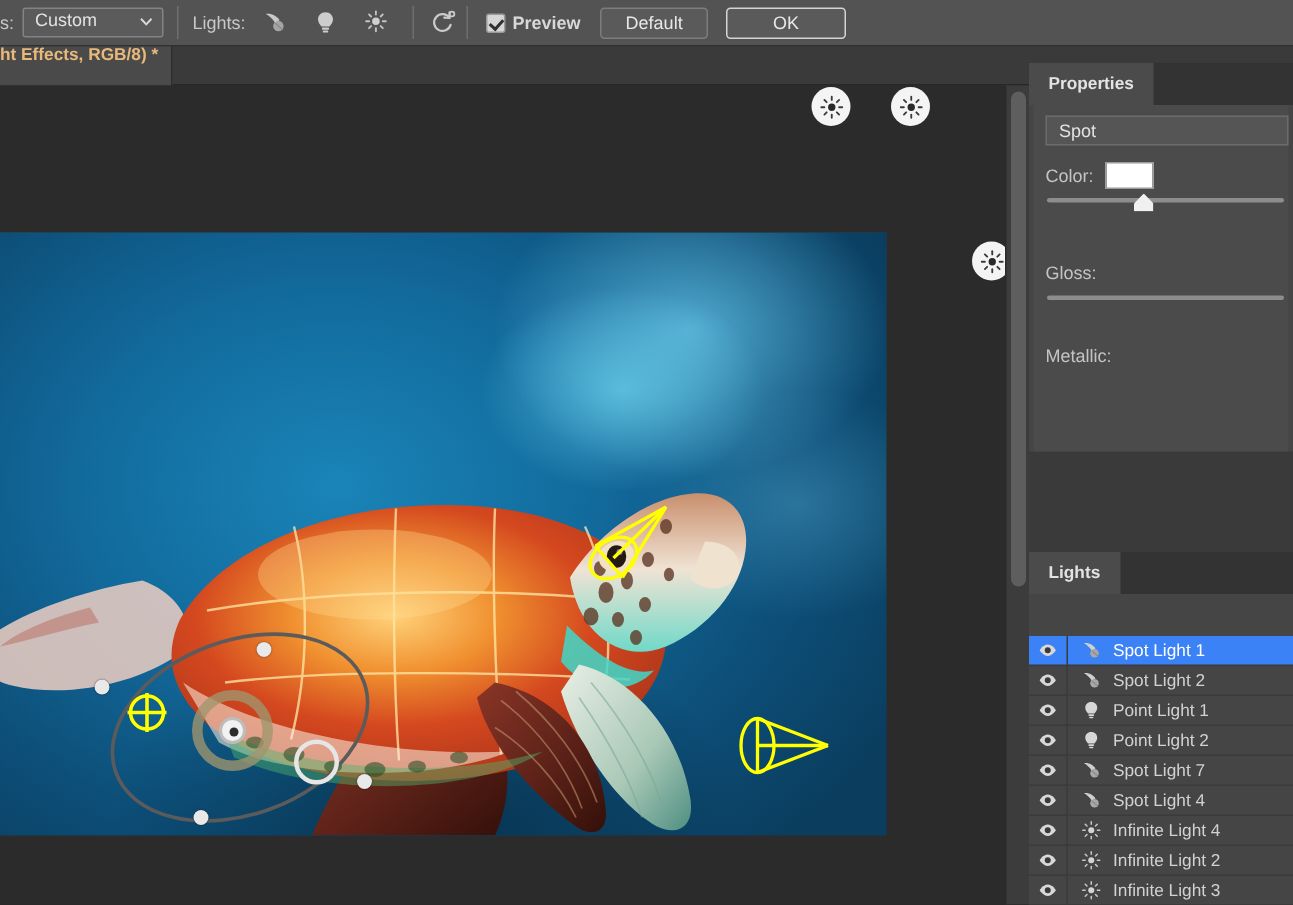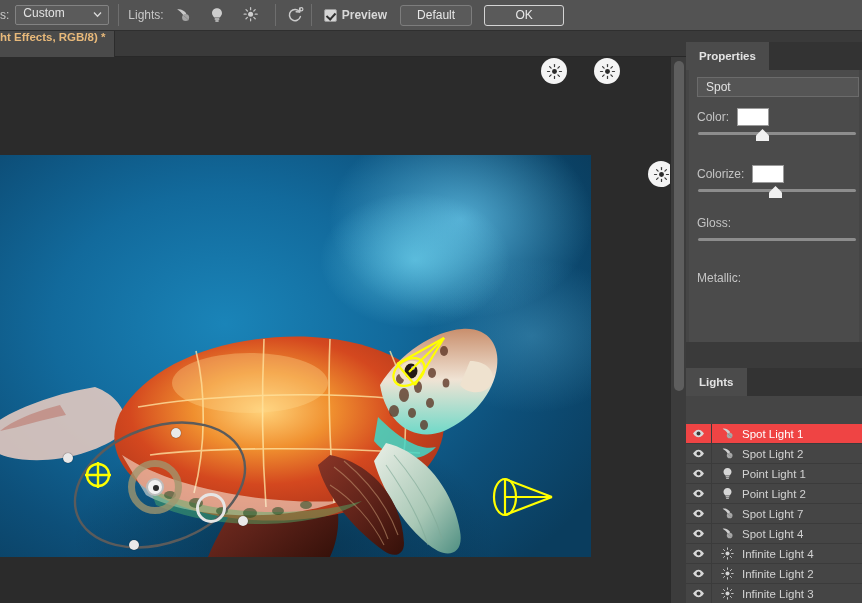--- a/index.html
+++ b/index.html
@@ -188,21 +188,21 @@
   .light-row {
     height: 20px; display: flex; align-items: center;
     border-bottom: 1px solid #3b3b3b;
   }
   .eye-cell {
     width: 26px; height: 20px; display: flex; align-items: center; justify-content: center;
     border-right: 1px solid #3b3b3b;
   }
   .icn-cell { width: 30px; display: flex; align-items: center; justify-content: center; }
   .light-name { color: #d2d2d2; font-size: 11.5px; flex: 1; }
-  .light-row.selected { background: #ef4444; }
+  .light-row.selected { background: #3b82f6; }
   .light-row.selected .light-name { color: #ffffff; }
 </style>
 </head>
 <body>
 
 <div id="app">
 
   <div class="options-bar">
     <div class="opt-label" style="margin-left:-10px;">ets:</div>
 
@@ -486,30 +486,20 @@
           </div>
           <div class="slider" style="width:158px;">
             <div class="track"></div>
             <div class="knob" style="left:58px;"></div>
           </div>
         </div>
         <div class="spacer-sm"></div>
 
         <div class="spacer-sm"></div>
 
-        <div class="prop-row">
-          <div class="prop-label-row">
-            <span class="prop-label">Colorize:</span>
-            <div class="swatch"></div>
-          </div>
-          <div class="slider" style="width:158px;">
-            <div class="track"></div>
-            <div class="knob" style="left:71px;"></div>
-          </div>
-        </div>
         <div class="spacer-sm"></div>
 
         <div class="prop-row">
           <div class="prop-label-row">
             <span class="prop-label">Gloss:</span>
           </div>
           <div class="slider" style="width:158px;">
             <div class="track"></div>
           </div>
         </div>

